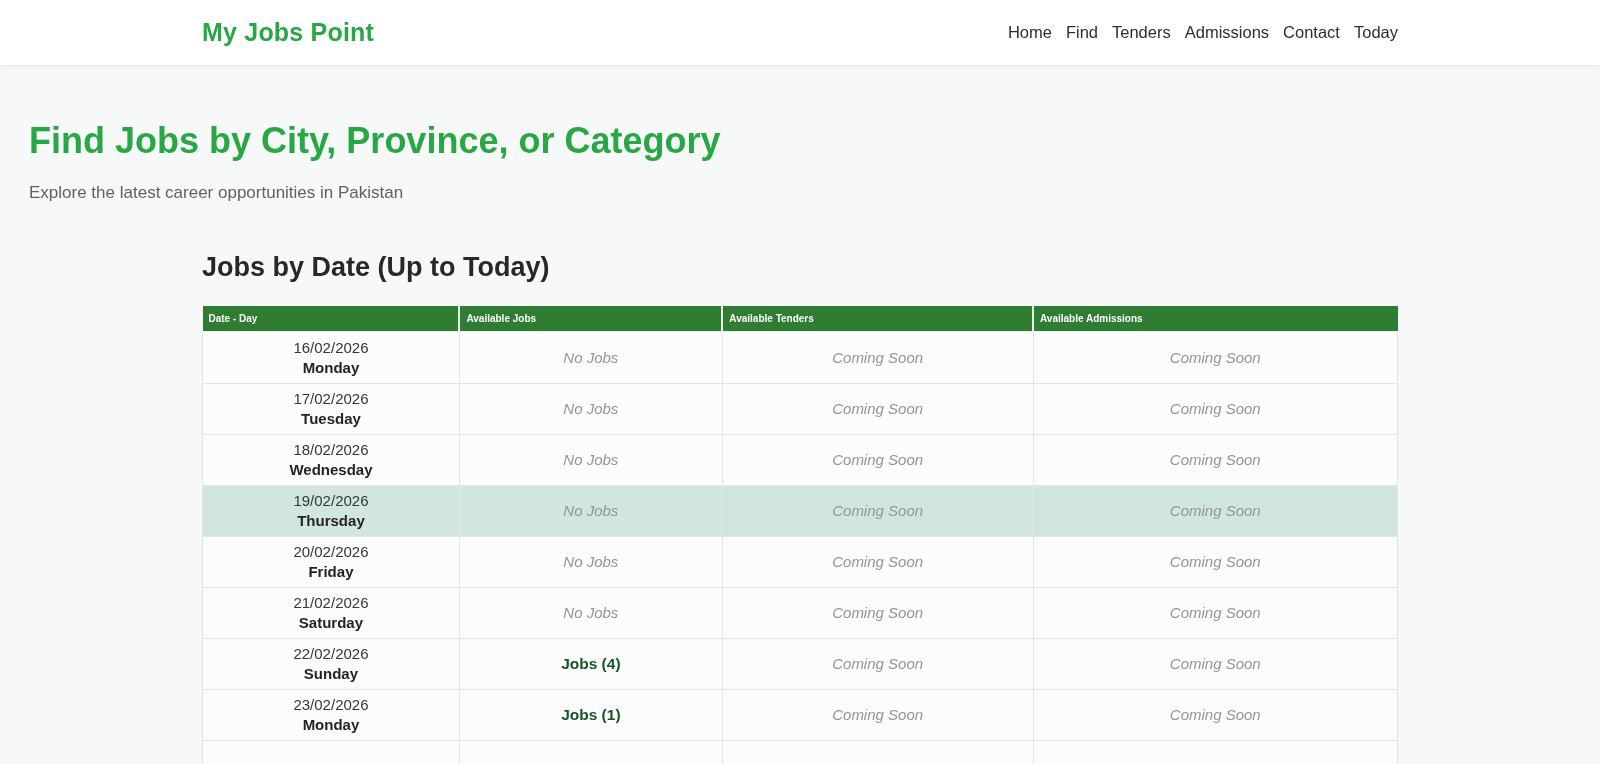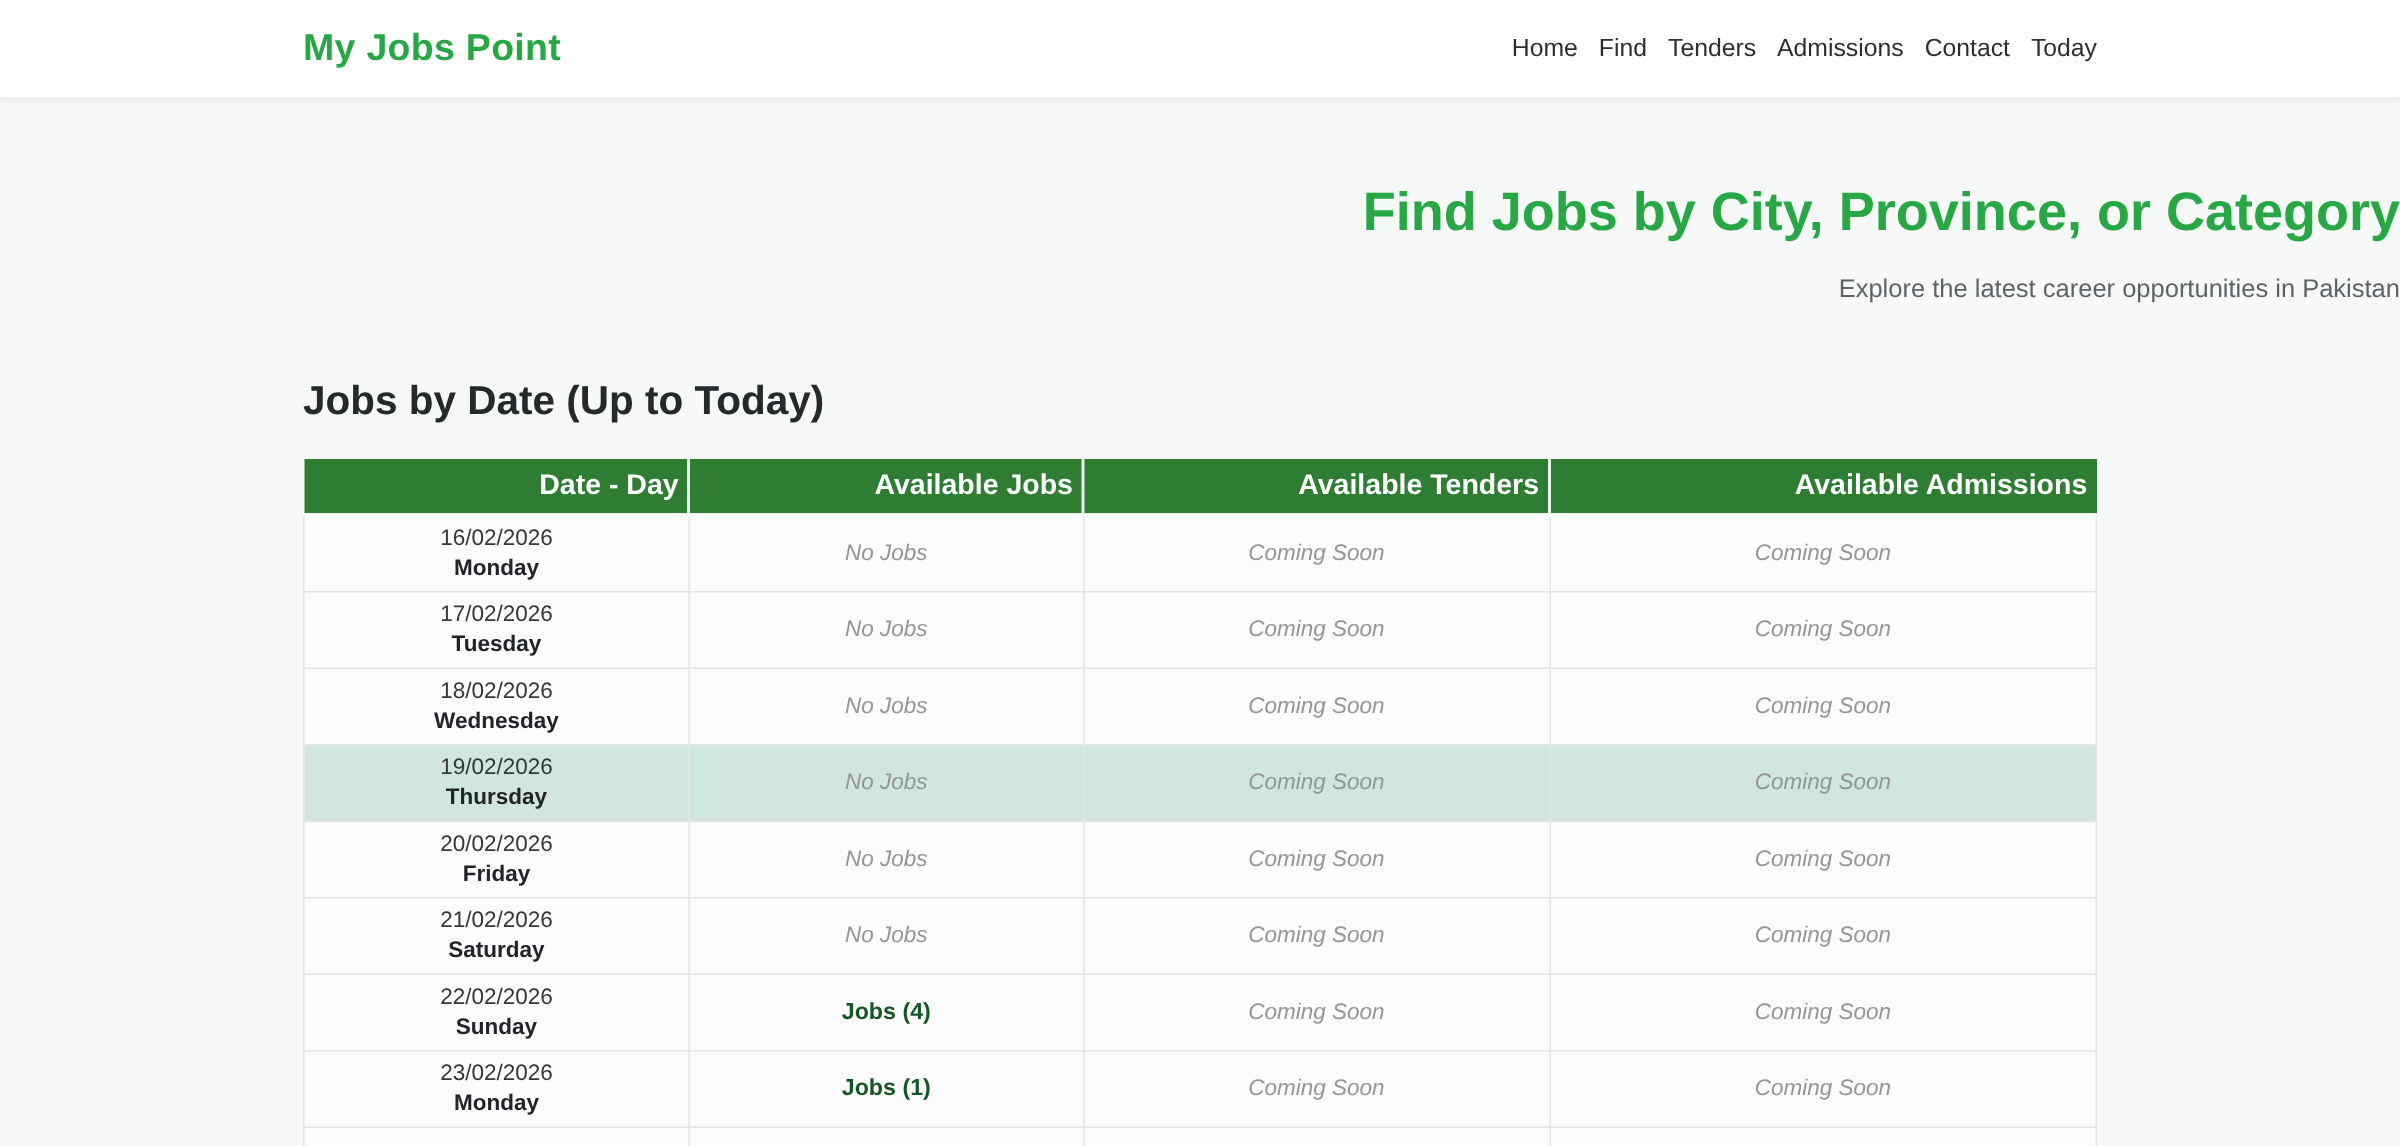--- a/index.html
+++ b/index.html
@@ -37,21 +37,21 @@
   }
   .nav-links { display: flex; align-items: center; gap: 14px; }
   .nav-link {
     font-size: 16.5px;
     color: #2b2f33;
     text-decoration: none;
     cursor: pointer;
   }
 
   
-  .hero { text-align: right; padding-top: 54px; }
+  .hero { text-align: left; padding-top: 54px; padding-left: 29px; }
   .hero-title {
     margin: 0;
     font-size: 36px;
     line-height: 42px;
     font-weight: bold;
     color: #28a745;
   }
   .hero-subtitle {
     margin: 21px 0 0 0;
     font-size: 17px;
@@ -68,23 +68,23 @@
 
   
   table.jobs-table {
     width: 100%;
     margin-top: 23px;
     border-collapse: collapse;
   }
   .jobs-table thead th {
     background: #2e7d32;
     color: #ffffff;
-    font-size: 19px;
-    font-weight: bold;
-    text-align: right;
+    font-size: 10px;
+    font-weight: bold;
+    text-align: left;
     padding: 7px 6px;
     border-left: 2px solid rgba(255,255,255,0.9);
     border-bottom: 2px solid rgba(255,255,255,0.9);
     margin-top: 44px;
   }
   .jobs-table thead th:first-child { border-left: none; }
   .jobs-table col.c1 { width: 21.5%; }
   .jobs-table col.c2 { width: 22%; }
   .jobs-table col.c3 { width: 26%; }
   .jobs-table col.c4 { width: 30.5%; }

